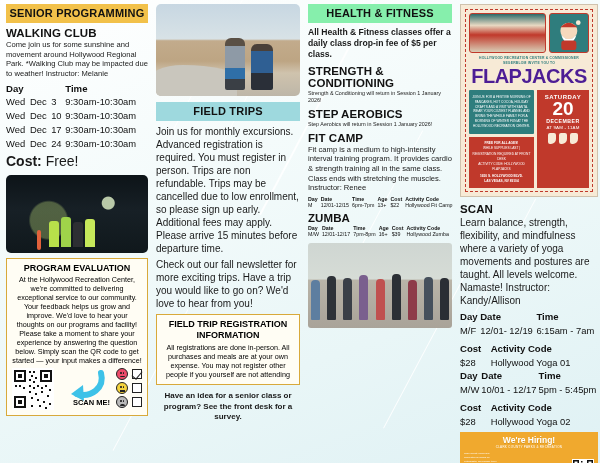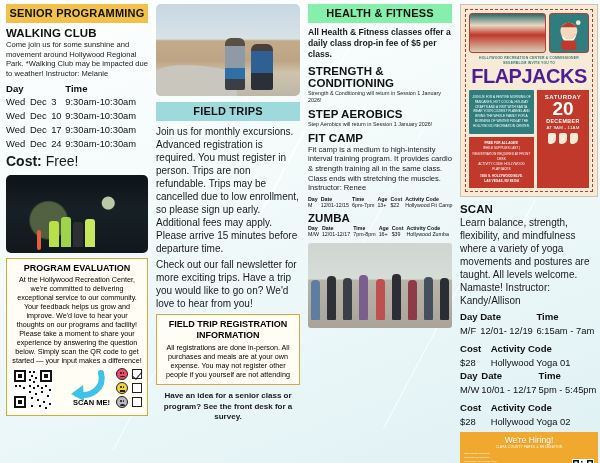--- a/index.html
+++ b/index.html
@@ -141,21 +141,21 @@
   .fl-right { flex: .85 1 0; background: #c0392b; color: #fff; text-align: center; padding: 4px 2px 2px; position: relative; }
   .fl-right .sat { font-size: 6px; font-weight: bold; letter-spacing: .5px; }
   .fl-right .num { font-size: 19px; font-weight: bold; line-height: .95; }
   .fl-right .mon { font-size: 5.2px; font-weight: bold; letter-spacing: .5px; }
   .fl-right .tm { font-size: 4.4px; letter-spacing: .2px; margin-top: 1px; }
   .fl-right .socks { display: flex; justify-content: center; gap: 3px; margin-top: 3px; }
   .fl-right .socks b { display: block; width: 8px; height: 11px; background: #f7ead6; border-radius: 2px 2px 5px 2px; }
 
   
   .hiring { background: #f0a92e; padding: 3px 4px 4px; text-align: center; position: relative; margin-top: 4px; }
-  .hiring .h1 { color: #fff; font-weight: normal; font-size: 8.5px; text-shadow: 0 1px 0 rgba(0,0,0,.12); }
+  .hiring .h1 { color: #fff; font-weight: bold; font-size: 8.5px; text-shadow: 0 1px 0 rgba(0,0,0,.12); }
   .hiring .h2 { color: #fff; font-size: 3px; letter-spacing: .3px; }
   .hiring .cols { display: flex; gap: 3px; margin-top: 3px; align-items: flex-end; }
   .hiring .txt { flex: 1; color: #fff; font-size: 2.4px; line-height: 1.5; text-align: left; }
   .hiring .qr2 { width: 22px; height: 22px; background: #fff; }
   .hiring .art { width: 26px; height: 16px; background: #fff; border-radius: 2px; }
 </style>
 </head>
 <body>
 
 <div class="bg-streaks">

